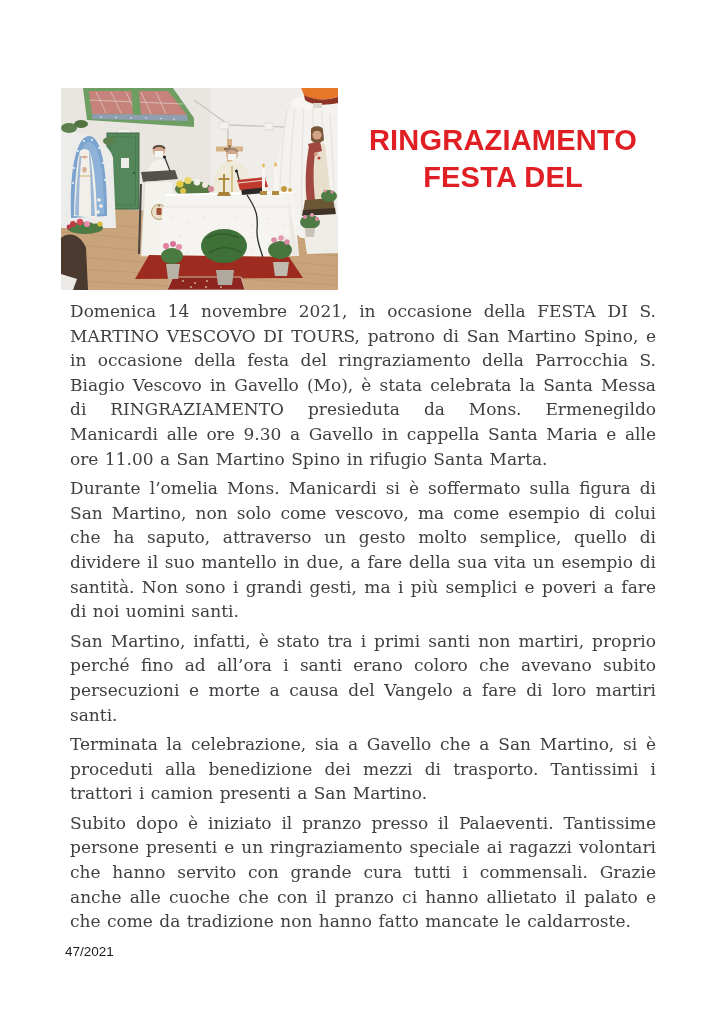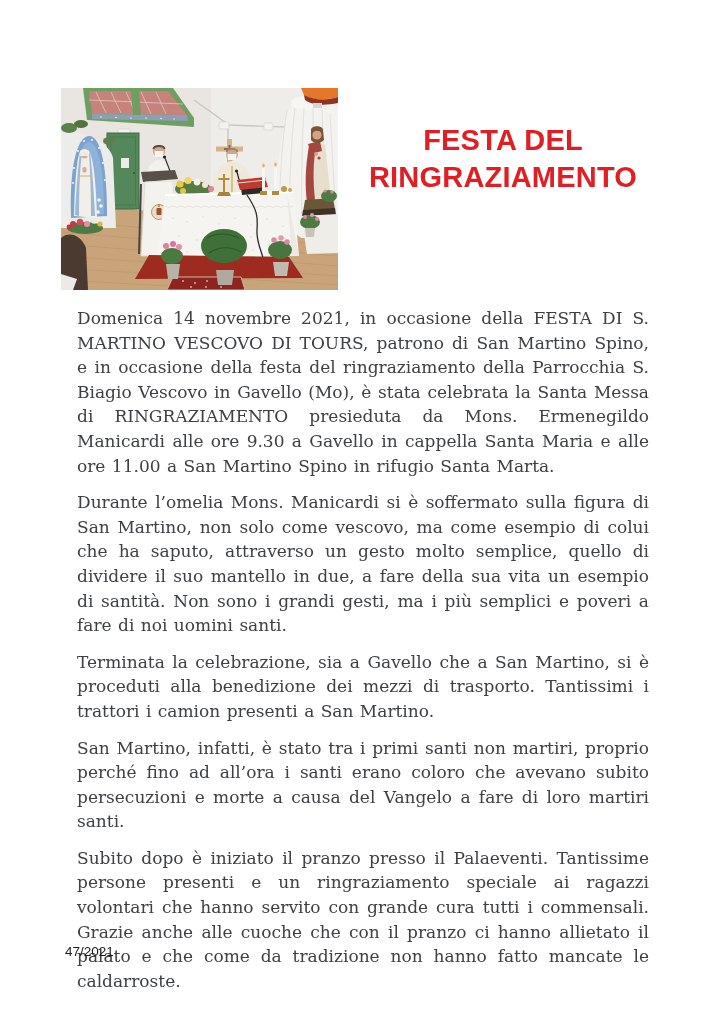--- a/index.html
+++ b/index.html
@@ -40,21 +40,21 @@
     left: 65px;
     top: 294px;
     width: 596px;
     font-family: "DejaVu Serif", serif;
     font-size: 17px;
     line-height: 24.6px;
     color: #3e4043;
     text-align: justify;
     word-spacing: 0.06em;
   }
-  .article p { margin: 12px; padding: 0; }
+  .article p { margin: 5px; padding: 0; }
   .footer {
     position: absolute;
     left: 65px;
     top: 944px;
     font-size: 13.5px;
     color: #1c1c1c;
     font-family: "Liberation Sans", sans-serif;
     text-align: center;
   }
 </style>
@@ -335,27 +335,27 @@
       <polygon points="212,174 228,174 226,188 214,188" fill="#c0baae"></polygon>
     </g>
 
     <g>
       <path d="M0,150 C8,143 20,147 25,160 L27,202 L0,202 Z" fill="#4a3a30"></path>
       <polygon points="0,186 16,191 12,202 0,202" fill="#eceae6"></polygon>
     </g>
   </svg>
 
   <div class="title-block">
+    <div>RINGRAZIAMENTO</div>
     <div>FESTA DEL</div>
-    <div>RINGRAZIAMENTO</div>
   </div>
 
   <div class="article">
     <p>Domenica 14 novembre 2021, in occasione della FESTA DI S. MARTINO VESCOVO DI TOURS, patrono di San Martino Spino, e in occasione della festa del ringraziamento della Parrocchia S. Biagio Vescovo in Gavello (Mo), è stata celebrata la Santa Messa di RINGRAZIAMENTO presieduta da Mons. Ermenegildo Manicardi alle ore 9.30 a Gavello in cappella Santa Maria e alle ore 11.00 a San Martino Spino in rifugio Santa Marta.</p>
     <p>Durante l’omelia Mons. Manicardi si è soffermato sulla figura di San Martino, non solo come vescovo, ma come esempio di colui che ha saputo, attraverso un gesto molto semplice, quello di dividere il suo mantello in due, a fare della sua vita un esempio di santità. Non sono i grandi gesti, ma i più semplici e poveri a fare di noi uomini santi.</p>
+    <p>San Martino, infatti, è stato tra i primi santi non martiri, proprio perché fino ad all’ora i santi erano coloro che avevano subito persecuzioni e morte a causa del Vangelo a fare di loro martiri santi.</p>
     <p>Terminata la celebrazione, sia a Gavello che a San Martino, si è proceduti alla benedizione dei mezzi di trasporto. Tantissimi i trattori i camion presenti a San Martino.</p>
-    <p>San Martino, infatti, è stato tra i primi santi non martiri, proprio perché fino ad all’ora i santi erano coloro che avevano subito persecuzioni e morte a causa del Vangelo a fare di loro martiri santi.</p>
     <p>Subito dopo è iniziato il pranzo presso il Palaeventi. Tantissime persone presenti e un ringraziamento speciale ai ragazzi volontari che hanno servito con grande cura tutti i commensali. Grazie anche alle cuoche che con il pranzo ci hanno allietato il palato e che come da tradizione non hanno fatto mancate le caldarroste.</p>
   </div>
 
   <div class="footer">47/2021</div>
 
 </div>
 
 </body></html>

